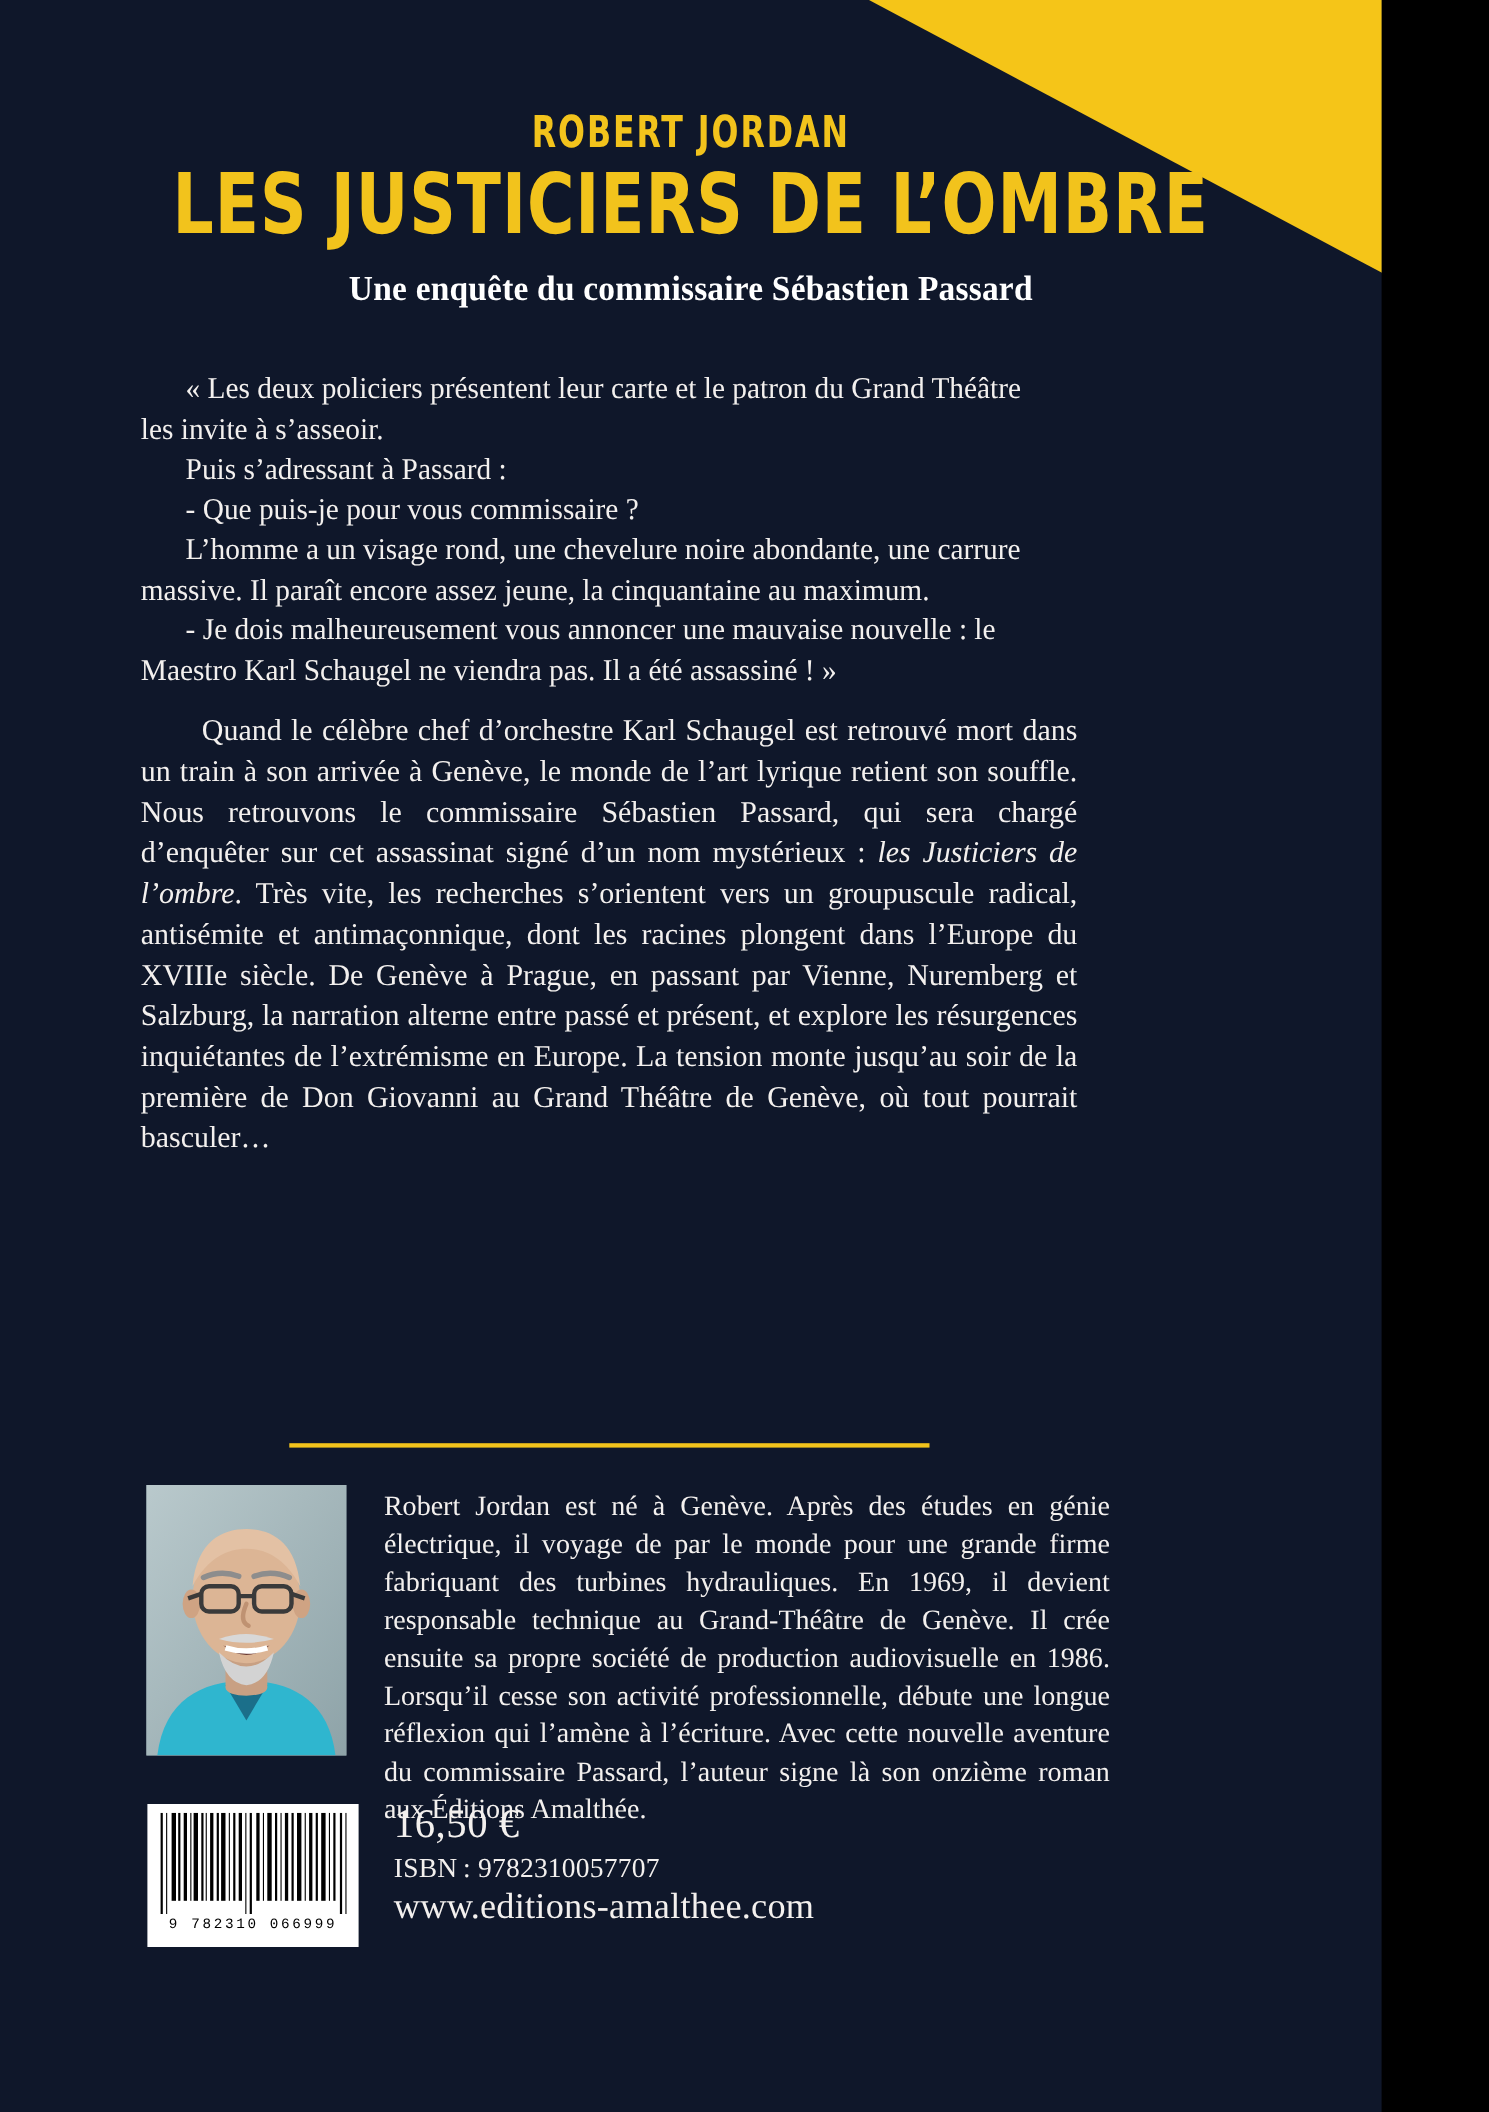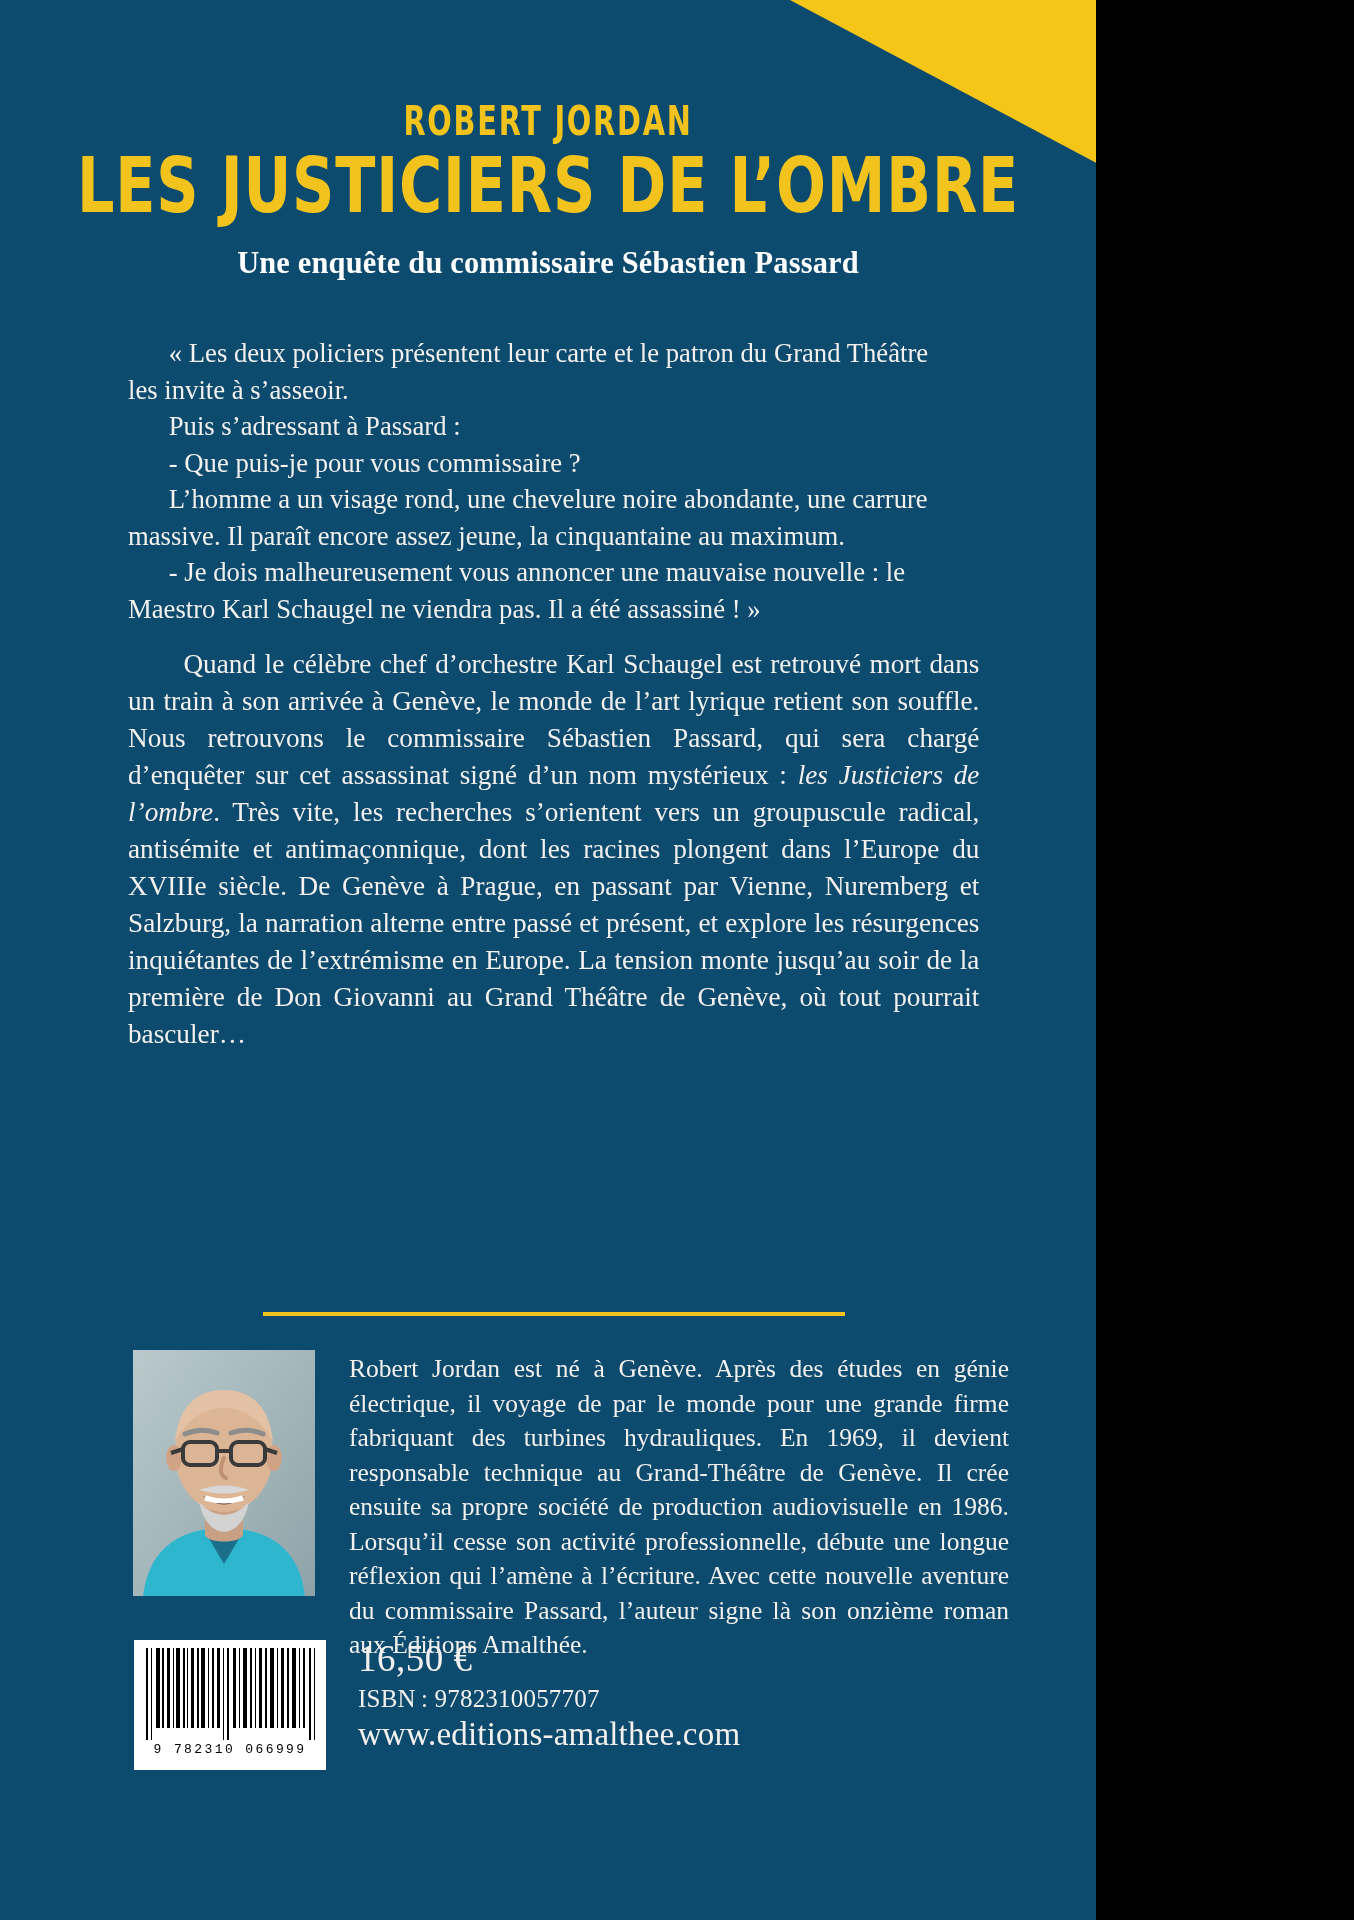--- a/index.html
+++ b/index.html
@@ -3,23 +3,23 @@
 <meta charset="utf-8">
 <title>Back cover</title>
 <style>
   html, body {
     margin: 0;
     padding: 0;
     background: #000;
   }
   #cover {
     position: relative;
-    width: 1096px;
+    width: 1256px;
     height: 1920px;
-    background: #0c4a6e;
+    background: #0f172a;
     overflow: hidden;
     font-family: "Liberation Serif", serif;
     color: #ffffff;
   }
 
   
   .corner-wrap {
     position: absolute;
     top: 0; left: 0;
     width: 1354px;

